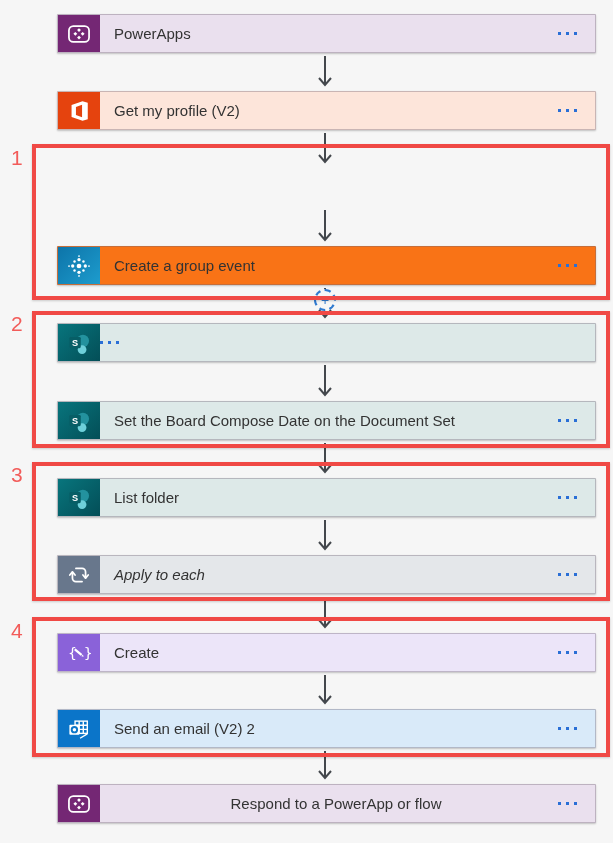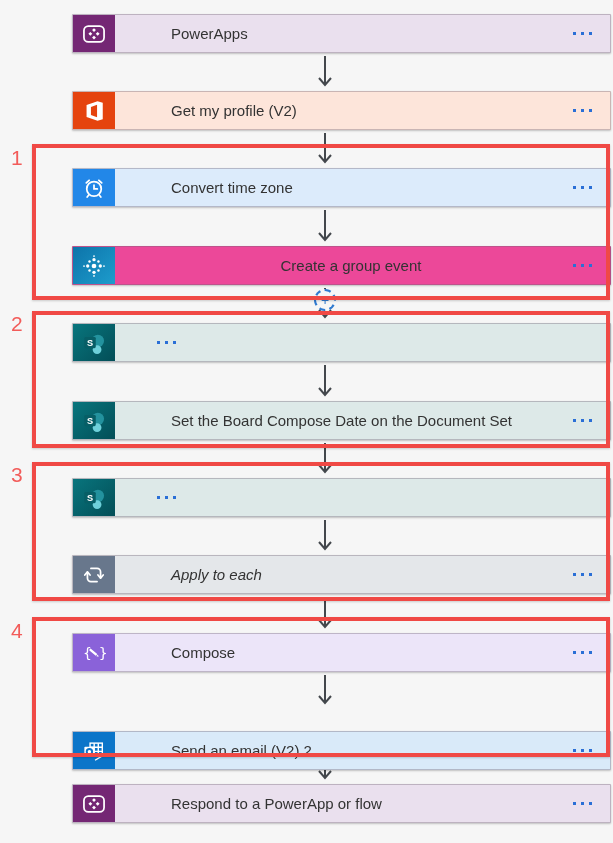--- a/index.html
+++ b/index.html
@@ -10,24 +10,24 @@
     --dots:#2a6fd6;
     --label:#333333;
   }
   html,body{margin:0;padding:0;background:var(--bg);}
   .canvas{
     position:relative;width:613px;height:843px;background:var(--bg);
     font-family:"Liberation Sans","DejaVu Sans",sans-serif;overflow:hidden;
   }
   .arrows{position:absolute;left:0;top:0;pointer-events:none;}
   .step{
-    position:absolute;left:72px;width:539px;height:39px;
+    position:absolute;left:57px;width:539px;height:39px;
     display:flex;align-items:center;box-sizing:border-box;
     border:1px solid rgba(115,102,118,0.38);border-radius:1px;
-    box-shadow:0 1px 2px rgba(0,0,0,0.22);cursor:pointer;gap:42px;
+    box-shadow:0 1px 2px rgba(0,0,0,0.22);cursor:pointer;
   }
   .icon-tile{
     flex:0 0 42px;width:42px;height:100%;
     display:flex;align-items:center;justify-content:center;
   }
   .icon-tile svg{width:28px;height:28px;display:block;}
   .step-label{
     flex:1;padding-left:14px;font-size:15px;color:var(--label);
     white-space:nowrap;overflow:hidden;
   }
@@ -87,39 +87,21 @@
           <path fill="#fff" fill-rule="evenodd" d="M7.5 9.2 L20 4.8 L26 6.6 V25.4 L20 27.2 L7.5 22.8 Z M12.5 11.4 L19.5 8.9 V23.1 L12.5 20.6 Z"></path>
         </svg>
       </div>
     <div class="step-label">Get my profile (V2)</div>
     <div class="menu-dots">
         <i></i>
         <i></i>
         <i></i>
       </div>
   </div>
-    <div class="step" style="top: 168px; background: rgb(220, 235, 251);">
-    <div class="icon-tile" style="background: rgb(34, 135, 232);">
-        <svg viewBox="0 0 32 32" fill="none" stroke="#fff" stroke-width="2" stroke-linecap="round">
-          <circle cx="16" cy="17" r="8.3"></circle>
-          <path d="M16 12.8V17h3.8"></path>
-          <path d="M7.2 10.2l3.2-3"></path>
-          <path d="M24.8 10.2l-3.2-3"></path>
-          <path d="M9.8 24.3l-1.6 2"></path>
-          <path d="M22.2 24.3l1.6 2"></path>
-        </svg>
-      </div>
-    <div class="step-label">Convert time zone</div>
-    <div class="menu-dots">
-        <i></i>
-        <i></i>
-        <i></i>
-      </div>
-  </div>
-    <div class="step" style="top: 246px; background: #ec4899; text-align: center;">
+    <div class="step" style="top: 246px; background: #f97316;">
     <div class="icon-tile" style="background: linear-gradient(135deg, rgb(13, 116, 169), rgb(29, 156, 205));">
         <svg viewBox="0 0 32 32" fill="#fff">
           <circle cx="16" cy="16" r="2.7"></circle>
           <circle cx="16" cy="8.8" r="1.9"></circle>
           <circle cx="21.1" cy="10.9" r="1.4"></circle>
           <circle cx="23.2" cy="16" r="1.9"></circle>
           <circle cx="21.1" cy="21.1" r="1.4"></circle>
           <circle cx="16" cy="23.2" r="1.9"></circle>
           <circle cx="10.9" cy="21.1" r="1.4"></circle>
           <circle cx="8.8" cy="16" r="1.9"></circle>
@@ -170,20 +152,21 @@
   </div>
     <div class="step" style="top: 478px; background: rgb(221, 233, 232);">
     <div class="icon-tile" style="background: linear-gradient(135deg, rgb(8, 117, 125), rgb(3, 78, 87));">
         <svg viewBox="0 0 32 32">
           <circle cx="20.5" cy="13.5" r="7" fill="#23929e"></circle>
           <circle cx="19.5" cy="23.5" r="5" fill="#6ed0da"></circle>
           <rect x="5" y="9" width="13" height="13" rx="1.6" fill="#075e66"></rect>
           <text x="11.5" y="19.4" font-size="10.5" font-weight="700" fill="#fff" text-anchor="middle" font-family="Liberation Sans, sans-serif">S</text>
         </svg>
       </div>
+    <div class="step-label">List folder</div>
     <div class="menu-dots">
         <i></i>
         <i></i>
         <i></i>
       </div>
   </div>
     <div class="step" style="top: 555px; background: rgb(228, 231, 234); font-style: italic;">
     <div class="icon-tile" style="background: rgb(104, 119, 140);">
         <svg viewBox="0 0 32 32" fill="none" stroke="#fff" stroke-width="2" stroke-linecap="round" stroke-linejoin="round">
           <path d="M12.5 8.5h7a4 4 0 0 1 4 4v6.5"></path>
@@ -203,47 +186,47 @@
     <div class="icon-tile" style="background: rgb(138, 98, 217);">
         <svg viewBox="0 0 32 32">
           <text x="3.5" y="21.5" font-size="16" fill="#fff" font-family="DejaVu Sans, sans-serif">{</text>
           <text x="21.5" y="21.5" font-size="16" fill="#fff" font-family="DejaVu Sans, sans-serif">}</text>
           <g transform="rotate(-50 16 16)">
             <rect x="14.9" y="9.5" width="2.6" height="10.2" rx="0.6" fill="#fff"></rect>
             <path d="M16.2 22.8l-1.3-2.3h2.6z" fill="#fff"></path>
           </g>
         </svg>
       </div>
-    <div class="step-label">Compose</div>
-    <div class="menu-dots">
-        <i></i>
-        <i></i>
-        <i></i>
-      </div>
-  </div>
-    <div class="step" style="top: 709px; background: rgb(217, 234, 249); margin-top: 22px;">
+    <div class="step-label">Create</div>
+    <div class="menu-dots">
+        <i></i>
+        <i></i>
+        <i></i>
+      </div>
+  </div>
+    <div class="step" style="top: 709px; background: rgb(217, 234, 249);">
     <div class="icon-tile" style="background: rgb(11, 117, 201);">
         <svg viewBox="0 0 32 32">
           <g fill="none" stroke="#fff" stroke-width="1.6">
             <rect x="11.5" y="7" width="14" height="14"></rect>
             <path d="M16.2 7v14M20.9 7v14M11.5 11.7h14M11.5 16.4h14"></path>
             <path d="M25.5 21.6l-8.3 5"></path>
           </g>
           <rect x="5" y="11" width="11.5" height="11.5" rx="1" fill="#fff"></rect>
           <circle cx="10.75" cy="16.75" r="3.1" fill="none" stroke="#0b75c9" stroke-width="2.2"></circle>
         </svg>
       </div>
     <div class="step-label">Send an email (V2) 2</div>
     <div class="menu-dots">
         <i></i>
         <i></i>
         <i></i>
       </div>
   </div>
-    <div class="step" style="top: 784px; background: rgb(234, 224, 238);">
+    <div class="step" style="top: 784px; background: rgb(234, 224, 238); text-align: center;">
     <div class="icon-tile" style="background: rgb(116, 39, 116);">
         <svg viewBox="0 0 32 32">
           <rect x="4.5" y="7" width="23" height="18" rx="5" fill="none" stroke="#fff" stroke-width="2"></rect>
           <path fill="#fff" d="M16 9.3l2.2 2.2-2.2 2.2-2.2-2.2zM11.8 13.6l2.2 2.2-2.2 2.2-2.2-2.2zM20.2 13.6l2.2 2.2-2.2 2.2-2.2-2.2zM16 17.9l2.2 2.2-2.2 2.2-2.2-2.2z"></path>
         </svg>
       </div>
     <div class="step-label">Respond to a PowerApp or flow</div>
     <div class="menu-dots">
         <i></i>
         <i></i>

